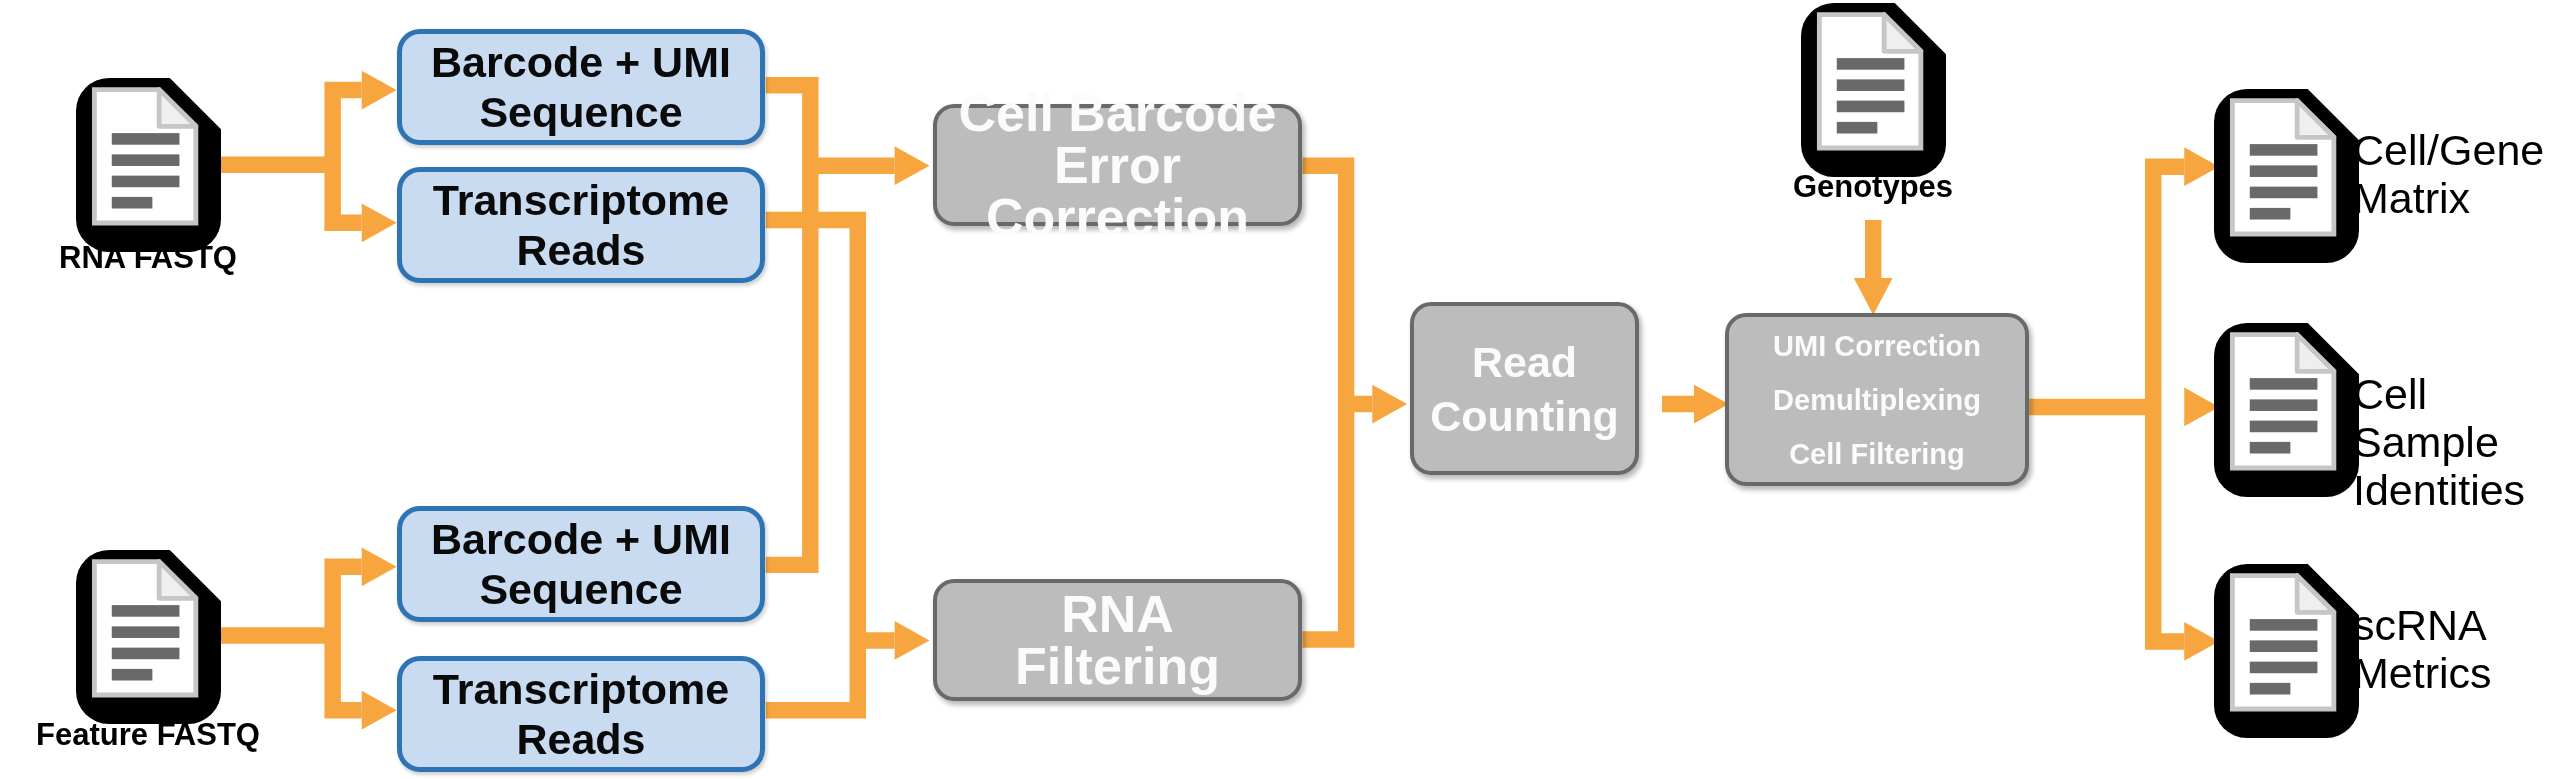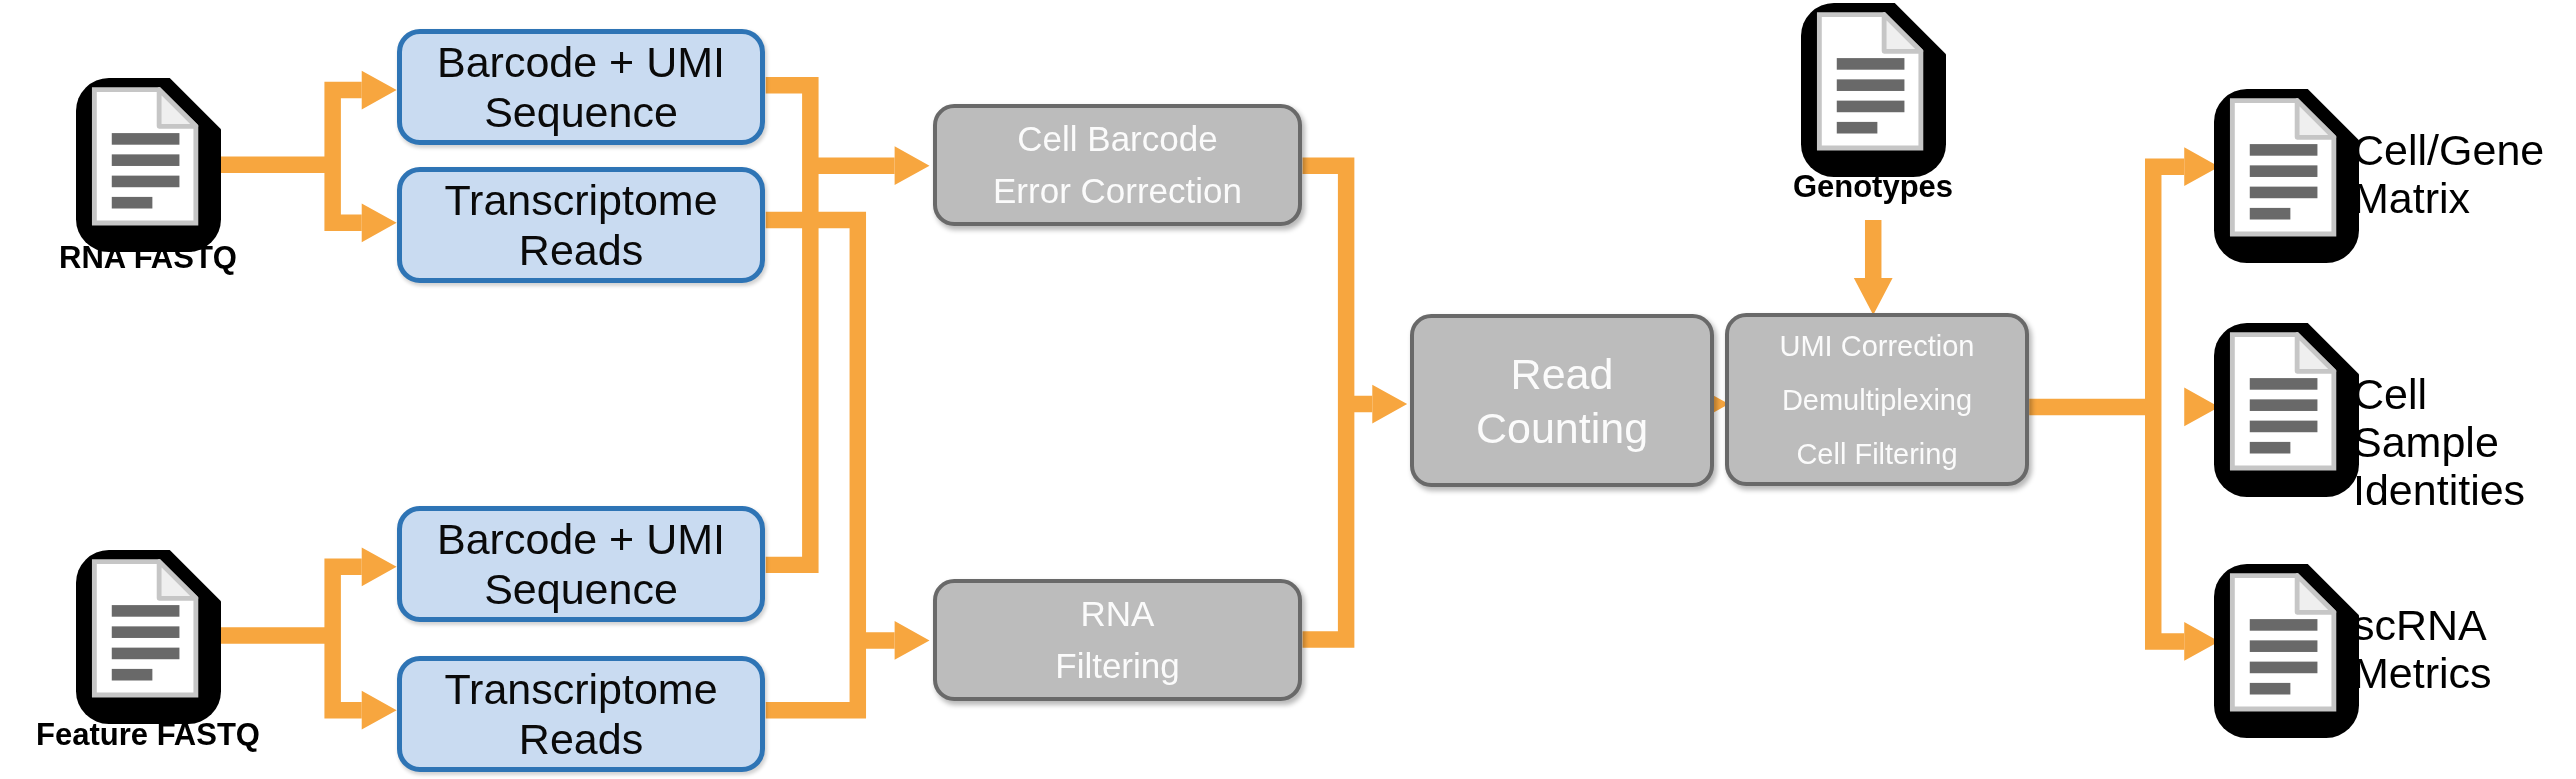--- a/index.html
+++ b/index.html
@@ -10,32 +10,32 @@
     font-family:"Liberation Sans",sans-serif;
     background:#ffffff;
   }
   
   #connectors{position:absolute;left:0;top:0;z-index:1;}
 
   
   .node{
     position:absolute;box-sizing:border-box;z-index:2;
     display:flex;align-items:center;justify-content:center;
-    text-align:center;white-space:pre-line;
+    text-align:center;white-space:pre-line;font-weight:bold;
   }
   .blue{
     background:#C9DBF1;border:5.8px solid #2E74B5;border-radius:23px;
     color:#0a0a0a;font-size:43px;line-height:50px;
     box-shadow:1.9px 2.9px 3.9px rgba(0,0,0,0.18);
   }
   .gray{
     background:#BCBCBC;border:4.8px solid #696969;border-radius:21.3px;
     color:#FBFBFB;box-shadow:2.9px 3.9px 5.8px rgba(0,0,0,0.28);
   }
-  .g2{font-size:35px;line-height:52px;}
+  .g2{font-size:52px;line-height:52px;}
   .g3{font-size:43px;line-height:54px;}
   .g4{font-size:29px;line-height:54px;}
 
   
   .file-icon{position:absolute;width:145px;height:174px;z-index:3;}
 
   
   .file-label{
     position:absolute;z-index:2;transform:translateX(-50%);
     white-space:nowrap;color:#000;font-size:31px;font-weight:600;
@@ -112,21 +112,21 @@
 Reads</div>
   <div class="node blue" style="left:397px;top:506px;width:368px;height:116px">Barcode + UMI
 Sequence</div>
   <div class="node blue" style="left:397px;top:656px;width:368px;height:116px">Transcriptome
 Reads</div>
 
   <div class="node gray g2" style="left:933px;top:104px;width:369px;height:122px">Cell Barcode
 Error Correction</div>
   <div class="node gray g2" style="left:933px;top:579px;width:369px;height:122px">RNA
 Filtering</div>
-  <div class="node gray g3" style="left:1410px;top:314px;width:304px;height:173px">Read
+  <div class="node gray g3" style="left:1410px;top:302px;width:229px;height:173px">Read
 Counting</div>
   <div class="node gray g4" style="left:1725px;top:313px;width:304px;height:173px">UMI Correction
 Demultiplexing
 Cell Filtering</div>
 
   <svg class="file-icon" style="left:2214px;top:89px" viewBox="0 0 150 180">
       <use href="#file-glyph"></use>
     </svg>
   <div class="out-label" style="top:126px">Cell/Gene
 Matrix</div>

